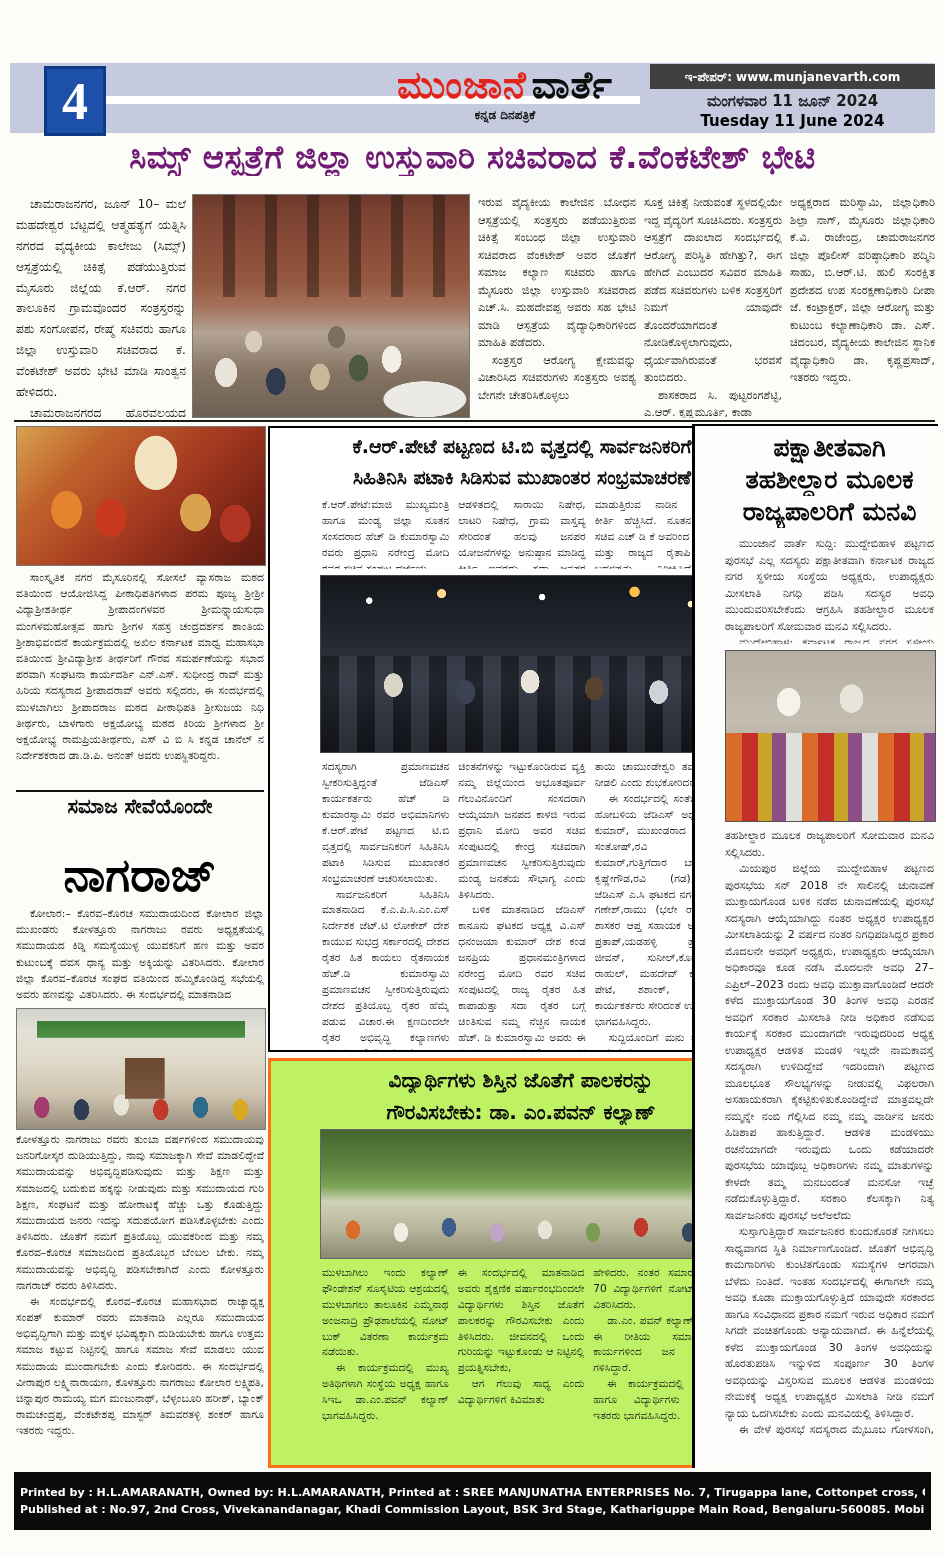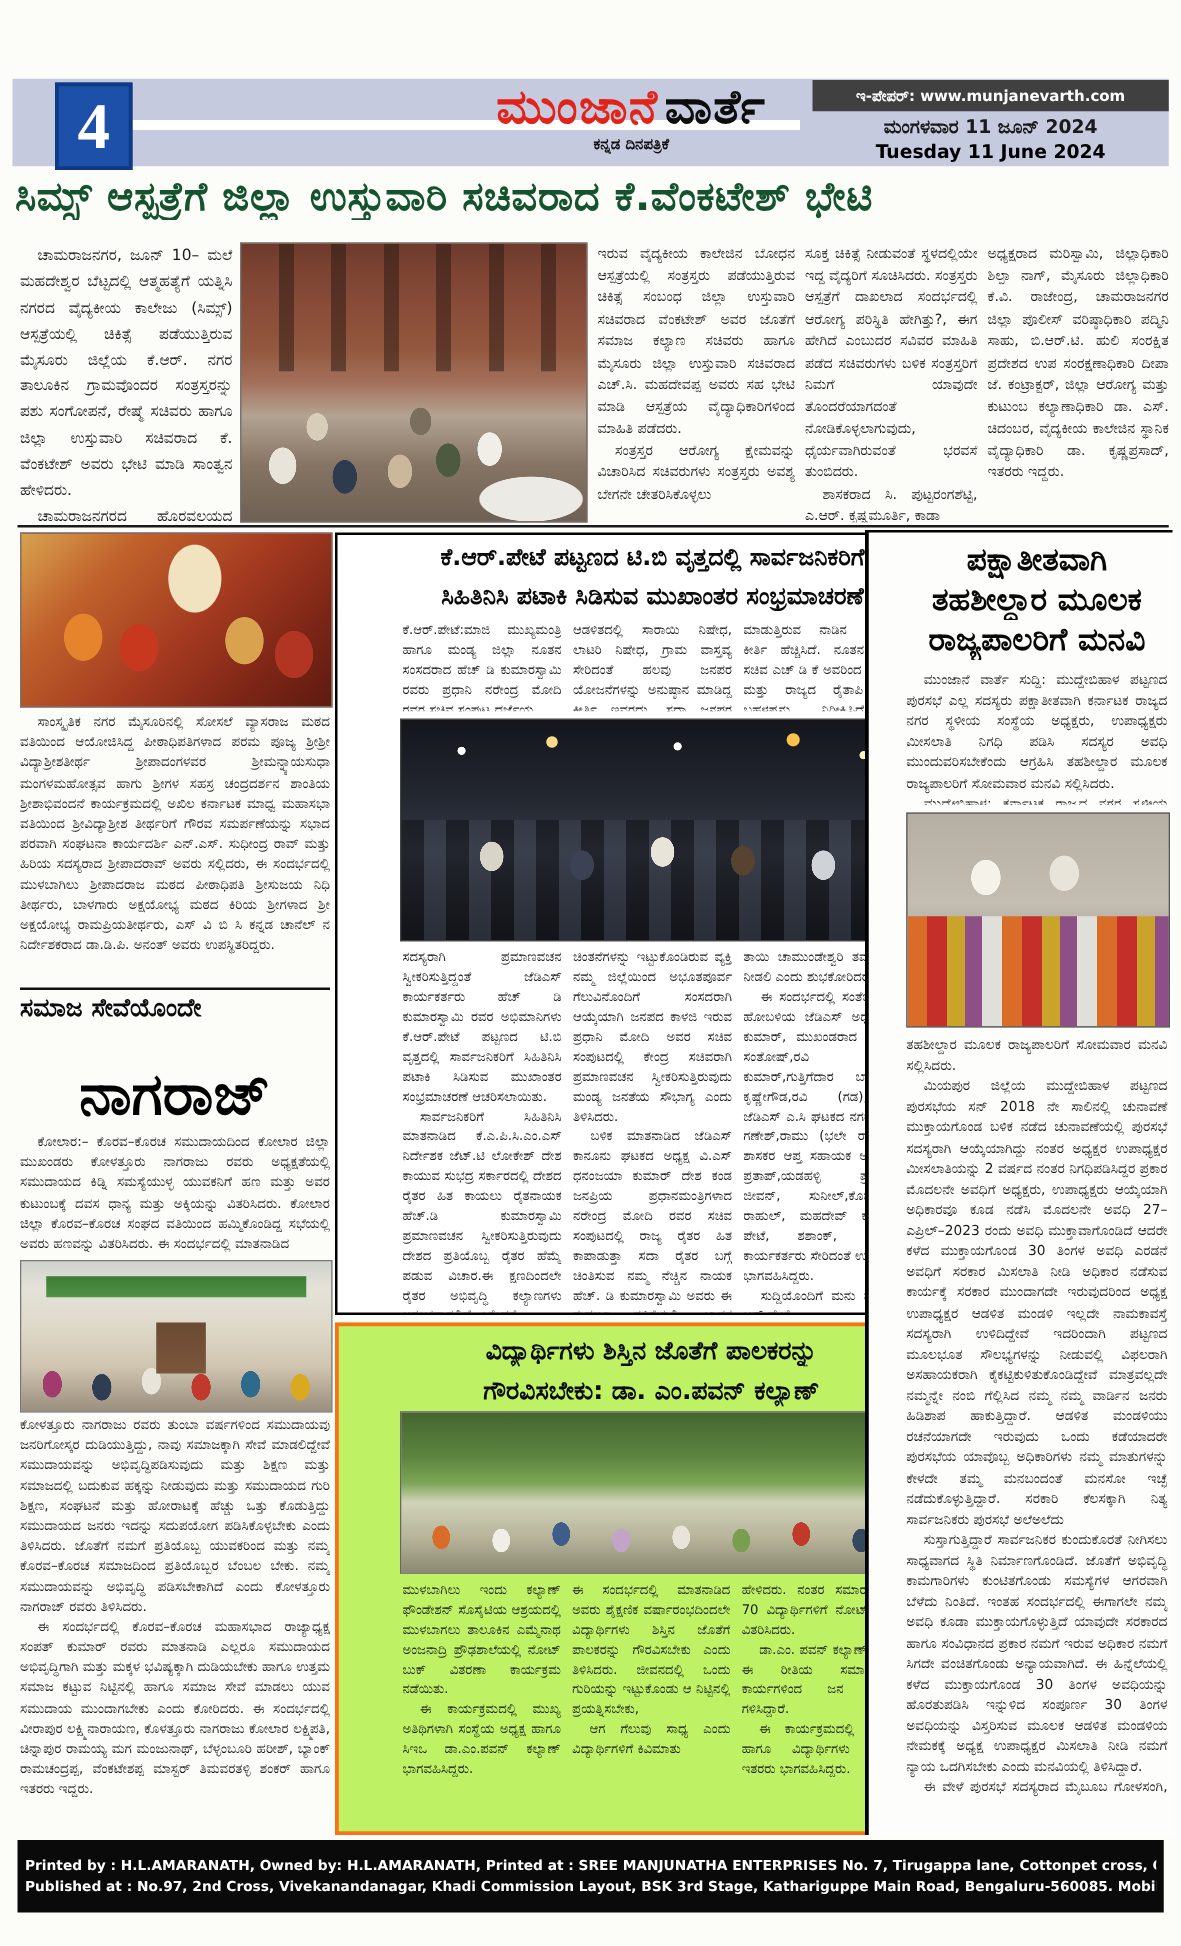--- a/index.html
+++ b/index.html
@@ -14,35 +14,35 @@
          font-family:"Liberation Serif",serif;font-size:52px;font-weight:bold;}
   .masthead{left:290px;top:66px;width:430px;text-align:center;line-height:1;}
   .m1{color:#e2231a;font-size:38px;font-weight:900;letter-spacing:1px;}
   .m2{color:#0d0d0d;font-size:38px;font-weight:900;letter-spacing:1px;}
   .tagline{margin-top:5px;font-size:12px;font-weight:bold;color:#111;}
   .epaper{left:650px;top:64px;width:285px;height:25px;background:#404040;color:#fff;
           display:flex;align-items:center;justify-content:center;font-size:12px;font-weight:bold;}
   .datekn{left:650px;top:92px;width:285px;text-align:center;font-size:15px;font-weight:bold;}
   .dateen{left:650px;top:112px;width:285px;text-align:center;font-size:15px;font-weight:bold;color:#000;}
   
-  .leadhead{left:12px;top:138px;width:921px;text-align:left;font-size:32px;font-weight:900;
-            color:#14532d;letter-spacing:0.5px;white-space:nowrap;overflow:hidden;}
+  .leadhead{left:12px;top:138px;width:921px;text-align:center;font-size:32px;font-weight:900;
+            color:#701a75;letter-spacing:0.5px;white-space:nowrap;overflow:hidden;}
   .ncol{font-size:11.3px;line-height:1.55;text-align:justify;overflow:hidden;}
   .ncol p{margin:0;}
   .ind{text-indent:14px;}
   .c1{left:16px;top:194px;width:170px;height:224px;font-size:12.3px;line-height:1.7;}
   .c2{left:478px;top:194px;width:158px;height:224px;}
   .c3{left:644px;top:194px;width:138px;height:224px;}
   .c4{left:790px;top:194px;width:145px;height:224px;}
   .rule1{left:14px;top:420px;width:921px;height:2px;background:#1a1a1a;}
   
   .lz{width:248px;left:16px;}
   .madhva{top:570px;height:214px;font-size:10.8px;line-height:1.5;}
   .rule2{left:16px;top:790px;width:248px;height:2px;background:#111;}
-  .kick{left:16px;width:248px;font-weight:900;font-size:20px;color:#0c0c0c;white-space:nowrap;overflow:hidden;}
+  .kick{left:16px;width:248px;text-align:center;font-weight:900;font-size:20px;color:#0c0c0c;white-space:nowrap;overflow:hidden;}
   .nagtitle{left:16px;top:848px;width:248px;text-align:center;font-size:46px;font-weight:900;color:#000;}
   .nbody1{top:906px;height:100px;font-size:10.8px;line-height:1.5;}
   .nbody2{top:1132px;height:308px;font-size:10.8px;line-height:1.5;}
   .byline{text-align:right;font-weight:bold;margin-top:4px;}
   
   .boxA{left:268px;top:426px;width:416px;height:622px;border:2px solid #000;background:#fff;overflow:hidden;padding-left:44px;}
   .boxB{left:268px;top:1058px;width:414px;height:404px;border:3px solid #f97316;background:#bef264;overflow:hidden;padding-left:43px;}
   .bxhead{text-align:center;font-weight:900;color:#0b0b0b;line-height:1.3;margin:6px 4px 4px 4px;white-space:nowrap;overflow:hidden;}
   .boxA .bxhead{font-size:19px;}
   .boxB .bxhead{font-size:20px;}

